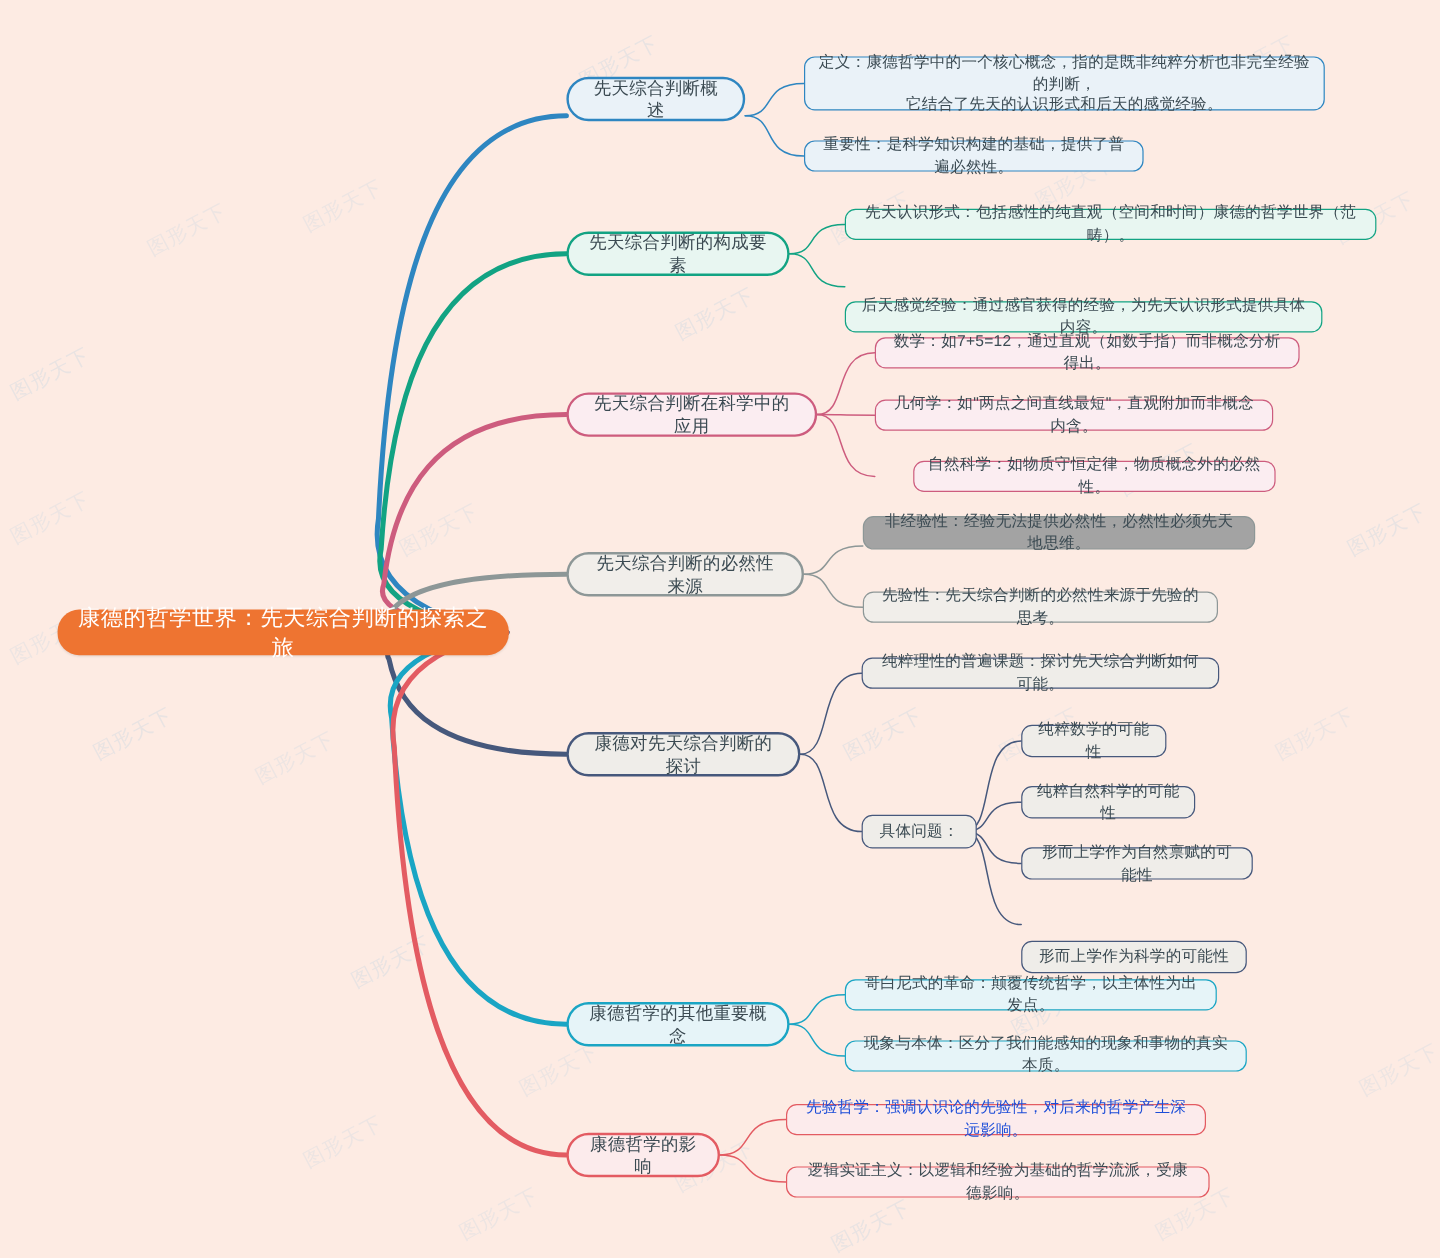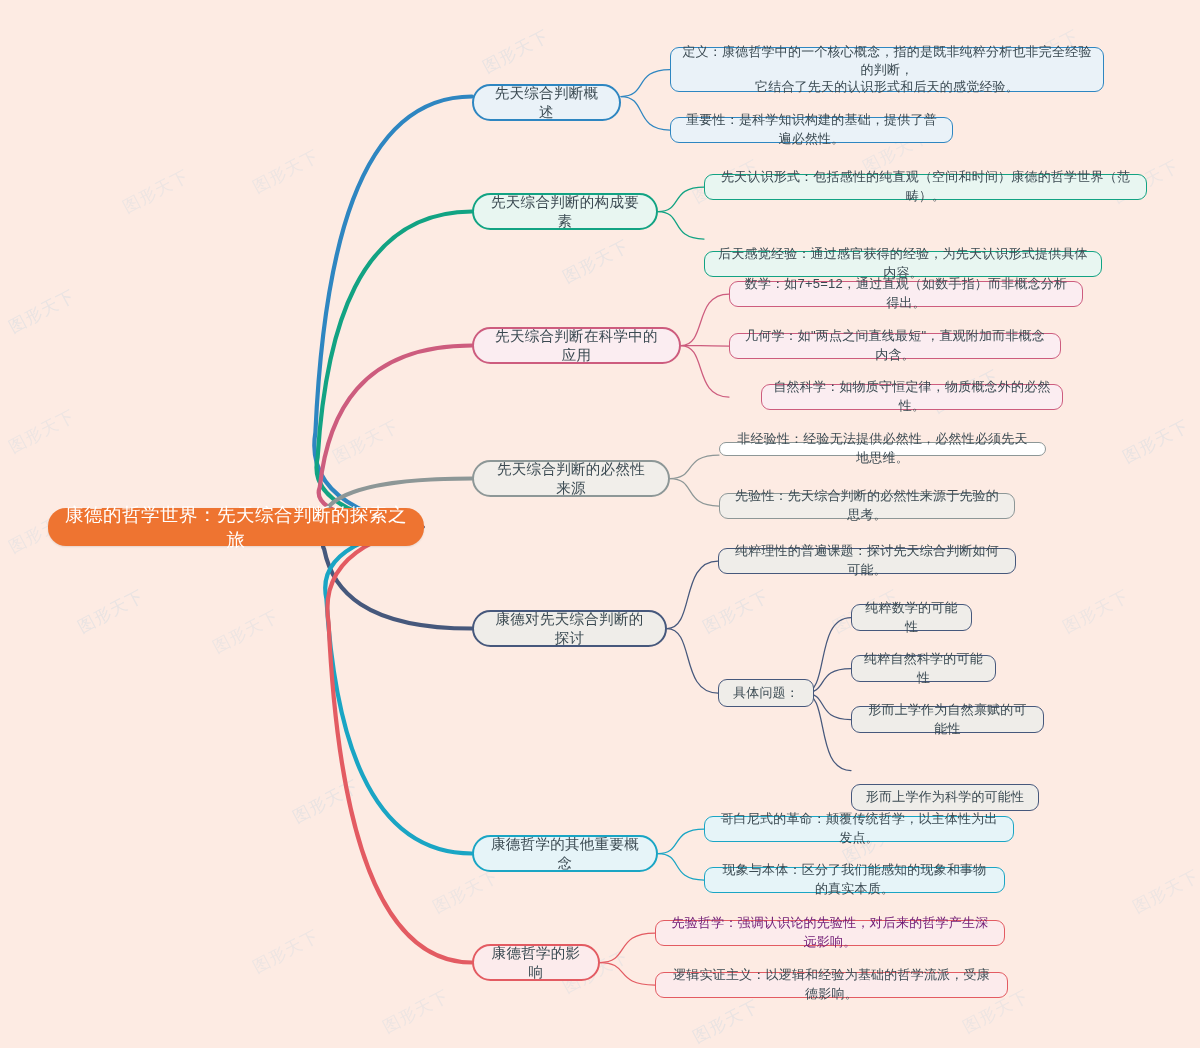--- a/index.html
+++ b/index.html
@@ -150,42 +150,42 @@
       <path d="M 658 853.5 C 683.3 853.5, 669.5 880, 704 880" fill="none" stroke="#1AA5C4" stroke-width="1.25" stroke-linecap="round"></path>
       <path d="M 422 527
              C 430 527, 314.6 535.71, 328.6 622.81
              C 336.6 797.01, 368.6 962.5, 472 962.5" fill="none" stroke="#E35B62" stroke-width="4.2" stroke-linecap="round"></path>
       <path d="M 600 962.5 C 630.25 962.5, 613.75 933, 655 933" fill="none" stroke="#E35B62" stroke-width="1.25" stroke-linecap="round"></path>
       <path d="M 600 962.5 C 630.25 962.5, 613.75 985, 655 985" fill="none" stroke="#E35B62" stroke-width="1.25" stroke-linecap="round"></path>
     </svg>
 
   <div id="nodes">
       <div class="node root" style="left: 48px; top: 508px; width: 376px; height: 38px; background: rgb(238, 116, 49); color: rgb(255, 255, 255);">康德的哲学世界：先天综合判断的探索之旅</div>
-      <div class="node lvl1" style="left: 472px; top: 84px; width: 149px; height: 37px; background: rgb(234, 242, 248); border-color: rgb(46, 134, 193); color: rgb(59, 74, 82);">先天综合判断概述</div>
+      <div class="node lvl1" style="left: 472px; top: 64px; width: 149px; height: 37px; background: rgb(234, 242, 248); border-color: rgb(46, 134, 193); color: rgb(59, 74, 82);">先天综合判断概述</div>
       <div class="node leaf two-line" style="left: 670px; top: 47px; width: 434px; height: 45px; background: rgb(234, 242, 248); border-color: rgb(46, 134, 193); color: rgb(59, 74, 82);">定义：康德哲学中的一个核心概念，指的是既非纯粹分析也非完全经验的判断，
 它结合了先天的认识形式和后天的感觉经验。</div>
       <div class="node leaf" style="left: 670px; top: 117px; width: 283px; height: 26px; background: rgb(234, 242, 248); border-color: rgb(46, 134, 193); color: rgb(59, 74, 82);">重要性：是科学知识构建的基础，提供了普遍必然性。</div>
       <div class="node lvl1" style="left: 472px; top: 193px; width: 186px; height: 37px; background: rgb(232, 246, 241); border-color: rgb(18, 163, 131); color: rgb(59, 74, 82);">先天综合判断的构成要素</div>
       <div class="node leaf" style="left: 704px; top: 174px; width: 443px; height: 26px; background: rgb(232, 246, 241); border-color: rgb(18, 163, 131); color: rgb(59, 74, 82);">先天认识形式：包括感性的纯直观（空间和时间）康德的哲学世界（范畴）。</div>
       <div class="node leaf" style="left: 704px; top: 226px; width: 398px; height: 26px; background: rgb(232, 246, 241); border-color: rgb(18, 163, 131); color: rgb(59, 74, 82); margin-top: 25px;">后天感觉经验：通过感官获得的经验，为先天认识形式提供具体内容。</div>
       <div class="node lvl1" style="left: 472px; top: 327px; width: 209px; height: 37px; background: rgb(251, 237, 241); border-color: rgb(205, 92, 126); color: rgb(59, 74, 82);">先天综合判断在科学中的应用</div>
       <div class="node leaf" style="left: 729px; top: 281px; width: 354px; height: 26px; background: rgb(251, 237, 241); border-color: rgb(205, 92, 126); color: rgb(59, 74, 82);">数学：如7+5=12，通过直观（如数手指）而非概念分析得出。</div>
       <div class="node leaf" style="left: 729px; top: 333px; width: 332px; height: 26px; background: rgb(251, 237, 241); border-color: rgb(205, 92, 126); color: rgb(59, 74, 82);">几何学：如"两点之间直线最短"，直观附加而非概念内含。</div>
       <div class="node leaf" style="left: 729px; top: 384px; width: 302px; height: 26px; background: rgb(251, 237, 241); border-color: rgb(205, 92, 126); color: rgb(59, 74, 82); margin-left: 32px;">自然科学：如物质守恒定律，物质概念外的必然性。</div>
       <div class="node lvl1" style="left: 472px; top: 460px; width: 198px; height: 37px; background: rgb(241, 238, 234); border-color: rgb(141, 151, 151); color: rgb(59, 74, 82);">先天综合判断的必然性来源</div>
-      <div class="node leaf" style="left: 719px; top: 442px; width: 327px; height: 14px; background: #ffffff; border-color: rgb(141, 151, 151); color: rgb(59, 74, 82);">非经验性：经验无法提供必然性，必然性必须先天地思维。</div>
+      <div class="node leaf" style="left: 719px; top: 430px; width: 327px; height: 28px; background: #a3a3a3; border-color: rgb(141, 151, 151); color: rgb(59, 74, 82);">非经验性：经验无法提供必然性，必然性必须先天地思维。</div>
       <div class="node leaf" style="left: 719px; top: 493px; width: 296px; height: 26px; background: rgb(241, 238, 234); border-color: rgb(141, 151, 151); color: rgb(59, 74, 82);">先验性：先天综合判断的必然性来源于先验的思考。</div>
       <div class="node lvl1" style="left: 472px; top: 610px; width: 195px; height: 37px; background: rgb(239, 237, 233); border-color: rgb(70, 88, 124); color: rgb(59, 74, 82);">康德对先天综合判断的探讨</div>
       <div class="node leaf" style="left: 718px; top: 548px; width: 298px; height: 26px; background: rgb(239, 237, 233); border-color: rgb(70, 88, 124); color: rgb(59, 74, 82);">纯粹理性的普遍课题：探讨先天综合判断如何可能。</div>
       <div class="node leaf" style="left: 718px; top: 679px; width: 96px; height: 28px; background: rgb(239, 237, 233); border-color: rgb(70, 88, 124); color: rgb(59, 74, 82);">具体问题：</div>
       <div class="node leaf" style="left: 851px; top: 604px; width: 121px; height: 27px; background: rgb(239, 237, 233); border-color: rgb(70, 88, 124); color: rgb(59, 74, 82);">纯粹数学的可能性</div>
       <div class="node leaf" style="left: 851px; top: 655px; width: 145px; height: 27px; background: rgb(239, 237, 233); border-color: rgb(70, 88, 124); color: rgb(59, 74, 82);">纯粹自然科学的可能性</div>
       <div class="node leaf" style="left: 851px; top: 706px; width: 193px; height: 27px; background: rgb(239, 237, 233); border-color: rgb(70, 88, 124); color: rgb(59, 74, 82);">形而上学作为自然禀赋的可能性</div>
       <div class="node leaf" style="left: 851px; top: 784px; width: 188px; height: 27px; background: rgb(239, 237, 233); border-color: rgb(70, 88, 124); color: rgb(59, 74, 82);">形而上学作为科学的可能性</div>
       <div class="node lvl1" style="left: 472px; top: 835px; width: 186px; height: 37px; background: rgb(230, 244, 248); border-color: rgb(26, 165, 196); color: rgb(59, 74, 82);">康德哲学的其他重要概念</div>
       <div class="node leaf" style="left: 704px; top: 816px; width: 310px; height: 26px; background: rgb(230, 244, 248); border-color: rgb(26, 165, 196); color: rgb(59, 74, 82);">哥白尼式的革命：颠覆传统哲学，以主体性为出发点。</div>
-      <div class="node leaf" style="left: 704px; top: 867px; width: 301px; height: 26px; background: rgb(230, 244, 248); border-color: rgb(26, 165, 196); color: rgb(59, 74, 82);">现象与本体：区分了我们能感知的现象和事物的真实本质。</div>
+      <div class="node leaf" style="left: 704px; top: 867px; width: 335px; height: 26px; background: rgb(230, 244, 248); border-color: rgb(26, 165, 196); color: rgb(59, 74, 82); font-family: Liberation Mono, monospace;">现象与本体：区分了我们能感知的现象和事物的真实本质。</div>
       <div class="node lvl1" style="left: 472px; top: 944px; width: 128px; height: 37px; background: rgb(252, 235, 236); border-color: rgb(227, 91, 98); color: rgb(59, 74, 82);">康德哲学的影响</div>
-      <div class="node leaf" style="left: 655px; top: 920px; width: 350px; height: 26px; background: rgb(252, 235, 236); border-color: rgb(227, 91, 98); color: #701a75;">先验哲学：强调认识论的先验性，对后来的哲学产生深远影响。</div>
+      <div class="node leaf" style="left: 655px; top: 920px; width: 350px; height: 26px; background: rgb(252, 235, 236); border-color: rgb(227, 91, 98); color: #1d4ed8;">先验哲学：强调认识论的先验性，对后来的哲学产生深远影响。</div>
       <div class="node leaf" style="left: 655px; top: 972px; width: 353px; height: 26px; background: rgb(252, 235, 236); border-color: rgb(227, 91, 98); color: rgb(59, 74, 82);">逻辑实证主义：以逻辑和经验为基础的哲学流派，受康德影响。</div>
     </div>
 
 </div>
 
 </body></html>

